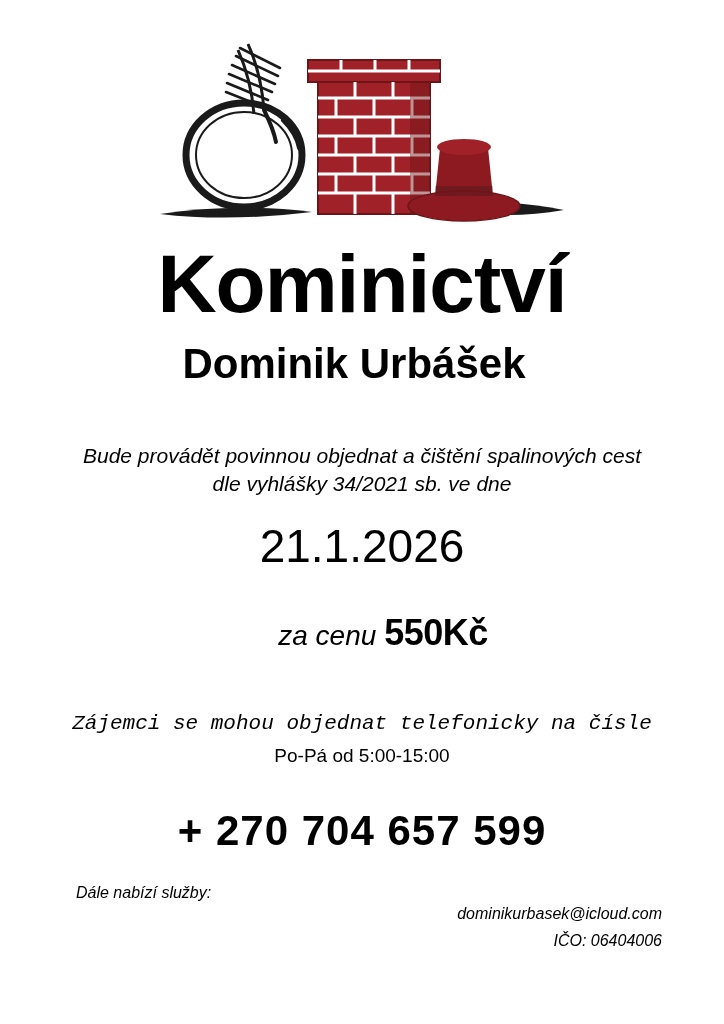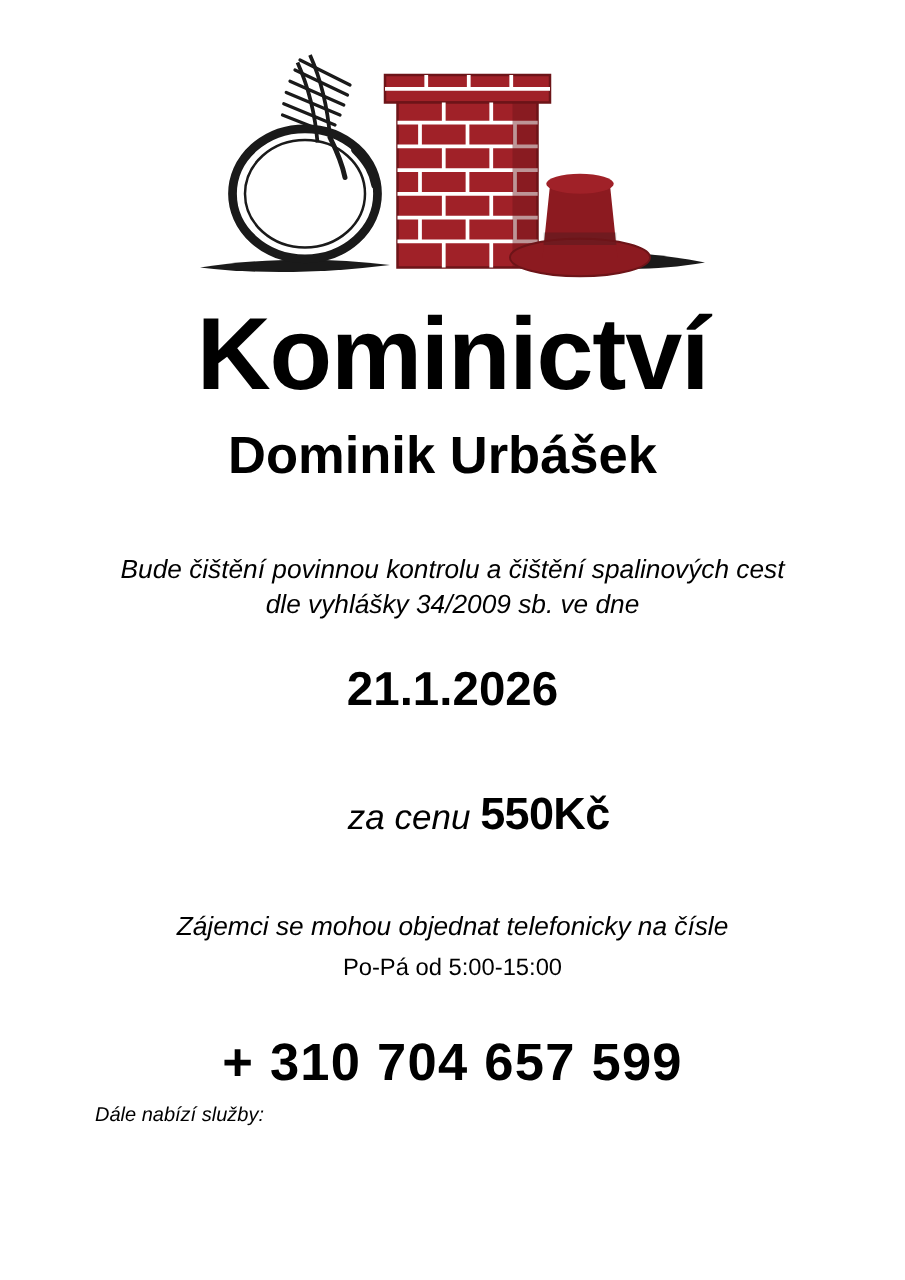--- a/index.html
+++ b/index.html
@@ -66,40 +66,41 @@
     width: 724px;
     text-align: center;
   }
   .intro {
     font-size: 21px;
     font-style: italic;
     line-height: 1.35;
     margin: 0 56px;
   }
   .date {
-    font-size: 38px;
-    font-weight: bold;
-    margin-top: 32px;
+    font-size: 46px;
+    font-weight: normal;
+    margin-top: 20px;
   }
   .price-line {
-    margin-top: 56px;
+    margin-top: 39px;
     font-size: 28px;
     font-style: italic;
     padding-left: 42px;
   }
   .price-line .price-amount {
     font-size: 36px;
     font-weight: bold;
     font-style: normal;
     letter-spacing: -0.5px;
   }
   .order-line {
     margin-top: 58px;
     font-size: 21px;
     font-style: italic;
+    font-family: Liberation Mono, monospace;
   }
   .hours-line {
     margin-top: 10px;
     font-size: 19px;
   }
   .phone {
     margin-top: 40px;
     font-size: 42px;
     font-weight: bold;
     letter-spacing: 1px;
@@ -233,35 +234,39 @@
     </svg>
   </div>
 
   <div class="title-block">
     <h1 class="title-main">Kominictví</h1>
     <h2 class="title-sub">Dominik Urbášek</h2>
   </div>
 
   <div class="body-block">
     <p class="intro">
-      <span>Bude čištění povinnou kontrolu a čištění spalinových cest</span><br>
-      <span>dle vyhlášky 34/2009 sb. ve dne</span>
+      <span>Bude provádět povinnou objednat a čištění spalinových cest</span><br>
+      <span>dle vyhlášky 34/2021 sb. ve dne</span>
     </p>
 
     <div class="date">21.1.2026</div>
 
     <div class="price-line">
       <span>za cenu </span><span class="price-amount">550Kč</span>
     </div>
 
     <div class="order-line">Zájemci se mohou objednat telefonicky na čísle</div>
     <div class="hours-line">Po-Pá od 5:00-15:00</div>
 
-    <div class="phone">+ 310 704 657 599</div>
+    <div class="phone">+ 270 704 657 599</div>
   </div>
 
   <div class="footer">
     <div class="footer-left">
       <div class="footer-left-title">Dále nabízí služby:</div>
     </div>
+    <div class="footer-right">
+      <div>dominikurbasek@icloud.com</div>
+      <div>IČO: 06404006</div>
+    </div>
   </div>
 
 </div>
 
 </body></html>

